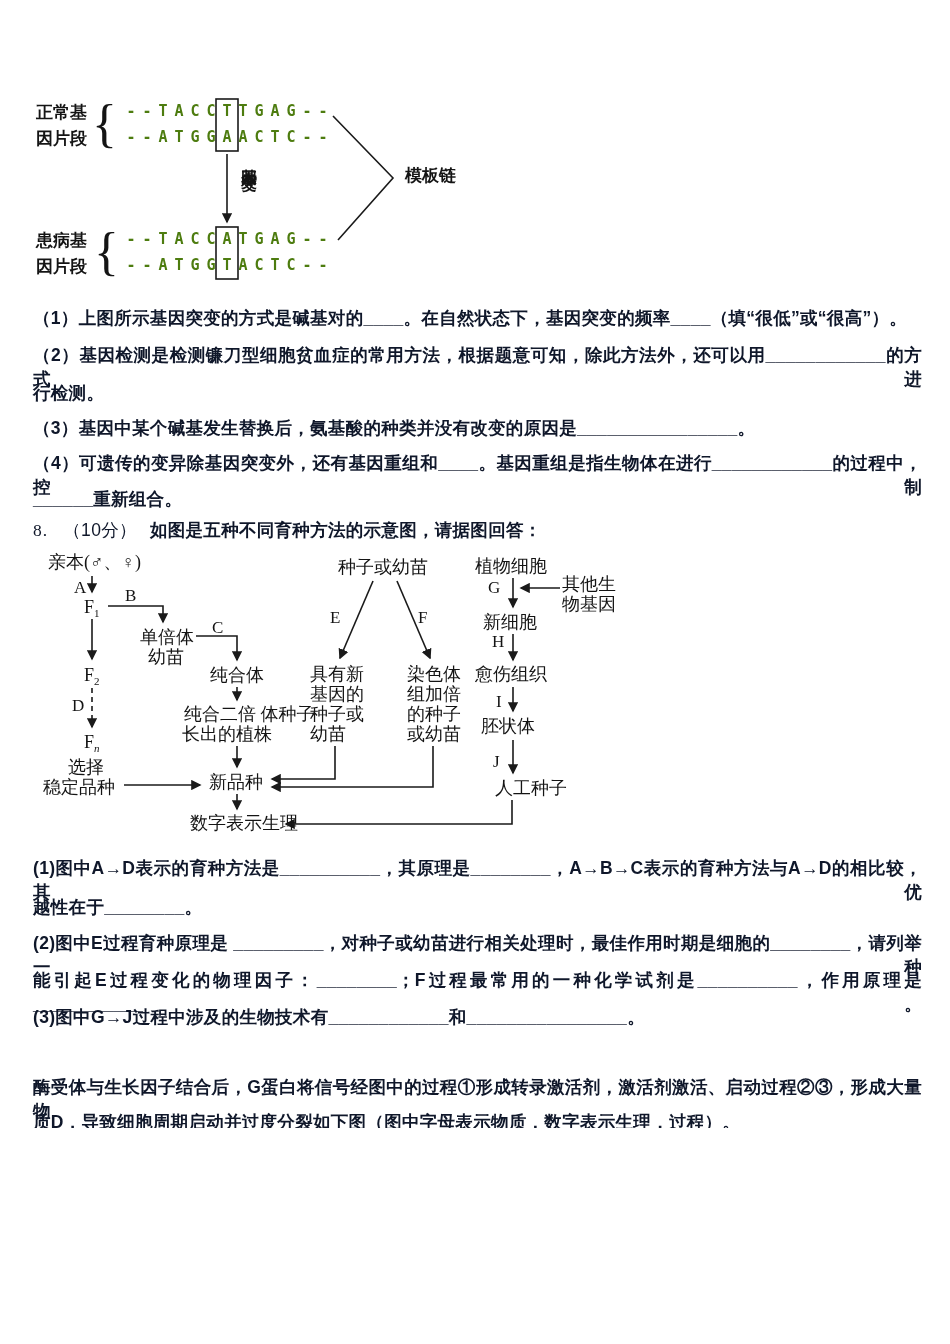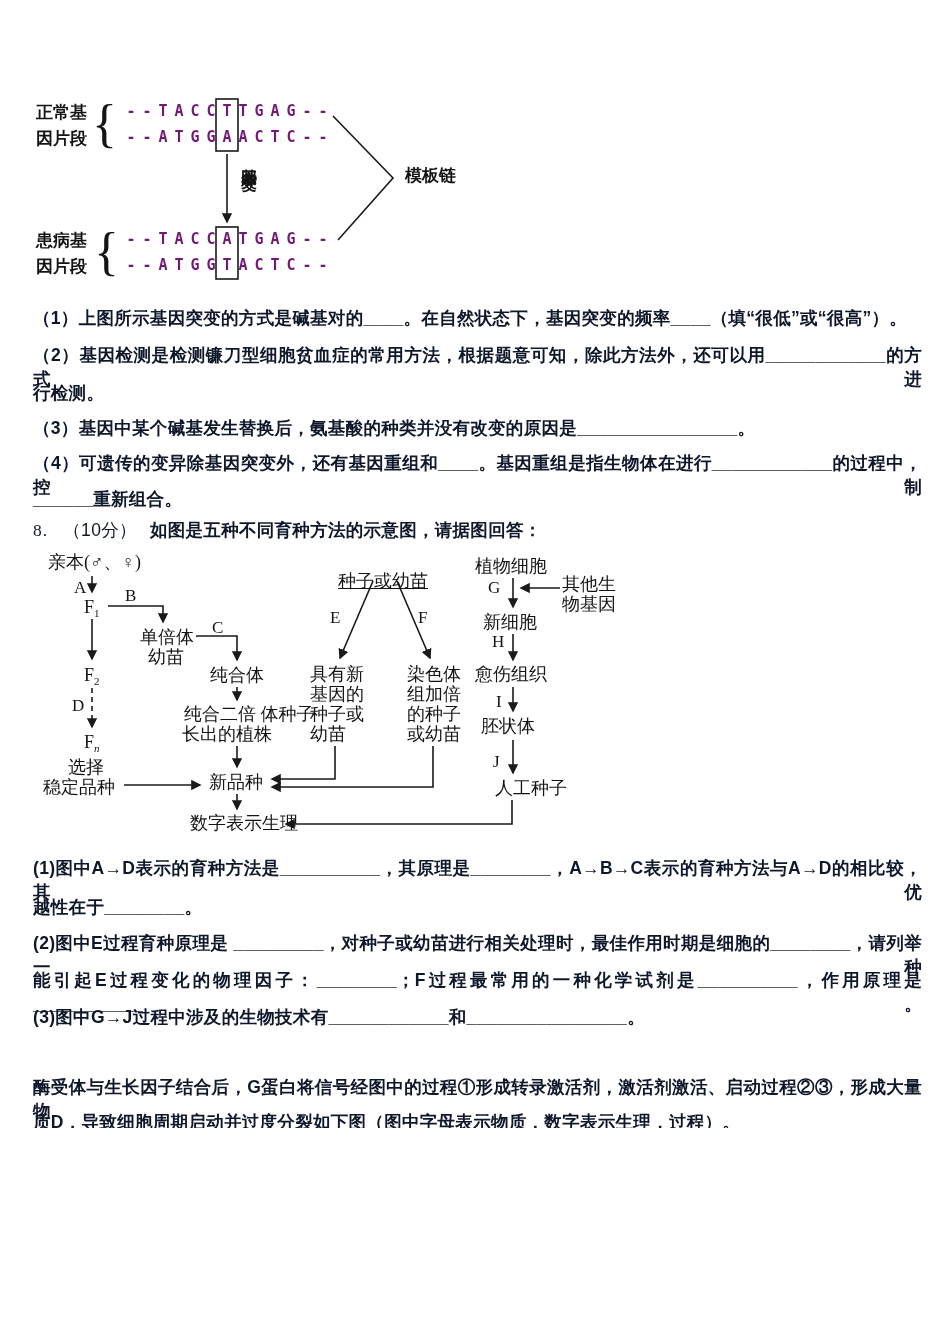--- a/index.html
+++ b/index.html
@@ -29,21 +29,21 @@
     position:absolute; font-size:17px; font-weight:bold; line-height:24px;
     white-space:nowrap; color:#141414;
   }
   .brace {
     position:absolute; font-family:"Liberation Serif", serif;
     font-size:52px; line-height:58px; font-weight:normal; color:#141414;
   }
   .strand {
     position:absolute; height:24px; line-height:24px; white-space:nowrap;
     font-family:"DejaVu Sans Mono", monospace; font-weight:bold; font-size:15px;
-    color:#701a75;
+    color:#4d7c0f;
   }
   .strand .ch { display:inline-block; width:16px; text-align:center; }
   .vtext {
     position:absolute; writing-mode:vertical-rl; text-orientation:upright;
     font-size:16px; font-weight:bold; letter-spacing:2px; color:#141414;
   }
   .dna svg, .flow svg { position:absolute; left:0; top:0; }
   
   .flow { position:absolute; left:40px; top:548px; width:630px; height:300px; }
   .fl {
@@ -135,21 +135,21 @@
     <div class="fl" style="left:132px; top:156px;margin-left:12px;">纯合二倍 体种子</div>
     <div class="fl" style="left:142px; top:176px;">长出的植株</div>
     <div class="fl" style="left:44px; top:117px;"><span>F</span><span class="fsub">2</span></div>
     <div class="fl cap" style="left:32px; top:148px;">D</div>
     <div class="fl" style="left:44px; top:184px;"><span>F</span><span class="fsub it">n</span></div>
     <div class="fl" style="left:28px; top:209px;">选择</div>
     <div class="fl" style="left:3px; top:229px;">稳定品种</div>
     <div class="fl" style="left:169px; top:224px;">新品种</div>
     <div class="fl" style="left:150px; top:265px;">数字表示生理</div>
 
-    <div class="fl" style="left:298px; top:23px;text-decoration:underline;">种子或幼苗</div>
+    <div class="fl" style="left:298px; top:9px;">种子或幼苗</div>
     <div class="fl cap" style="left:290px; top:60px;">E</div>
     <div class="fl cap" style="left:378px; top:60px;">F</div>
     <div class="fl" style="left:270px; top:116px;">
       <div class="mline">具有新</div>
       <div class="mline">基因的</div>
       <div class="mline">种子或</div>
       <div class="mline">幼苗</div>
     </div>
     <div class="fl" style="left:367px; top:116px;">
       <div class="mline">染色体</div>

